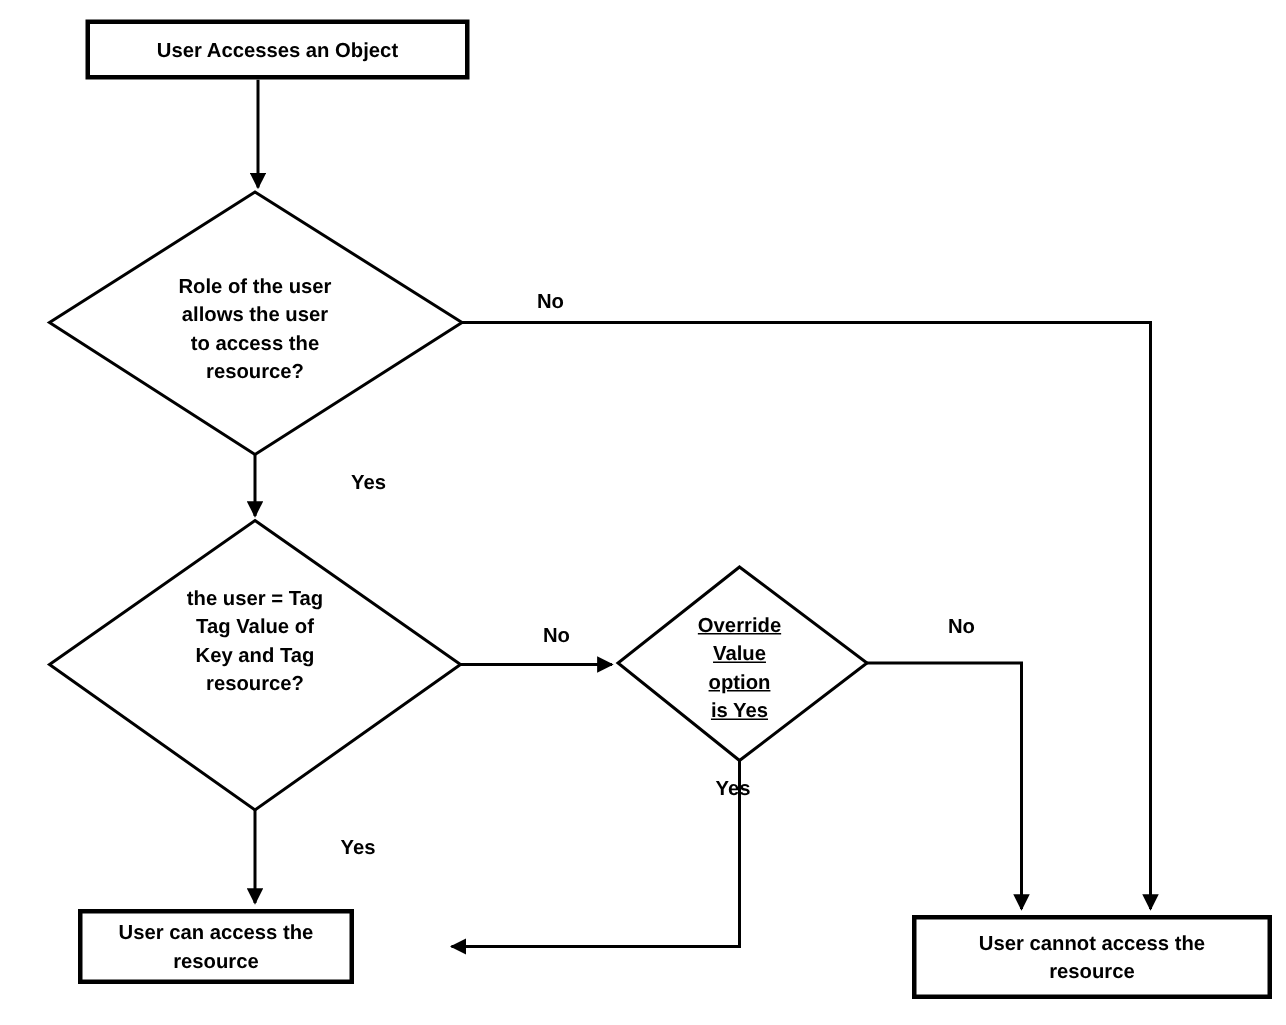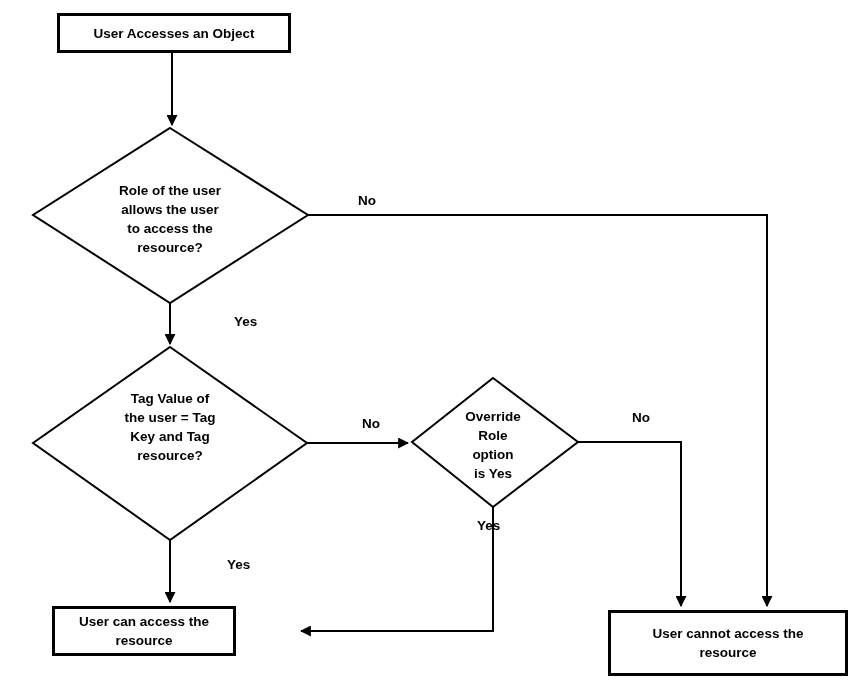--- a/index.html
+++ b/index.html
@@ -70,51 +70,51 @@
 
     <path d="M172 53 L172 125" fill="none" stroke="#000000" stroke-width="2" marker-end="url(#arrow)"></path>
     <path d="M308 215 L767 215 L767 606" fill="none" stroke="#000000" stroke-width="2" marker-end="url(#arrow)"></path>
     <path d="M170 303 L170 344" fill="none" stroke="#000000" stroke-width="2" marker-end="url(#arrow)"></path>
     <path d="M307 443 L408 443" fill="none" stroke="#000000" stroke-width="2" marker-end="url(#arrow)"></path>
     <path d="M578 442 L681 442 L681 606" fill="none" stroke="#000000" stroke-width="2" marker-end="url(#arrow)"></path>
     <path d="M493 507 L493 631 L301 631" fill="none" stroke="#000000" stroke-width="2" marker-end="url(#arrow)"></path>
     <path d="M170 540 L170 602" fill="none" stroke="#000000" stroke-width="2" marker-end="url(#arrow)"></path>
   </svg>
 
-  <div class="node-rect" style="left:57px; top:13px; width:234px; height:40px;">
+  <div class="node-rect" style="left:57px; top:13px; width:256px; height:40px;">
     <span>User Accesses an Object</span>
   </div>
 
   <div class="diamond-text" style="left:70px; top:181px; width:200px;">
     <span>Role of the user</span>
     <span>allows the user</span>
     <span>to access the</span>
     <span>resource?</span>
   </div>
 
   <div class="diamond-text" style="left:70px; top:389px; width:200px;">
+    <span>the user = Tag</span>
     <span>Tag Value of</span>
-    <span>the user = Tag</span>
     <span>Key and Tag</span>
     <span>resource?</span>
   </div>
 
-  <div class="diamond-text" style="left:433px; top:407px; width:120px;">
+  <div class="diamond-text" style="left:433px; top:407px; width:120px;text-decoration:underline;">
     <span>Override</span>
-    <span>Role</span>
+    <span>Value</span>
     <span>option</span>
     <span>is Yes</span>
   </div>
 
   <div class="node-rect" style="left:52px; top:606px; width:184px; height:50px;">
     <span>User can access the</span>
     <span>resource</span>
   </div>
 
-  <div class="node-rect" style="left:608px; top:610px; width:240px; height:66px;">
+  <div class="node-rect" style="left:608px; top:610px; width:240px; height:56px;">
     <span>User cannot access the</span>
     <span>resource</span>
   </div>
 
   <div class="edge-label" style="left:319px; top:193px;">No</div>
   <div class="edge-label" style="left:195px; top:314px;">Yes</div>
   <div class="edge-label" style="left:323px; top:416px;">No</div>
   <div class="edge-label" style="left:593px; top:410px;">No</div>
   <div class="edge-label" style="left:438px; top:518px;">Yes</div>
   <div class="edge-label" style="left:188px; top:557px;">Yes</div>

